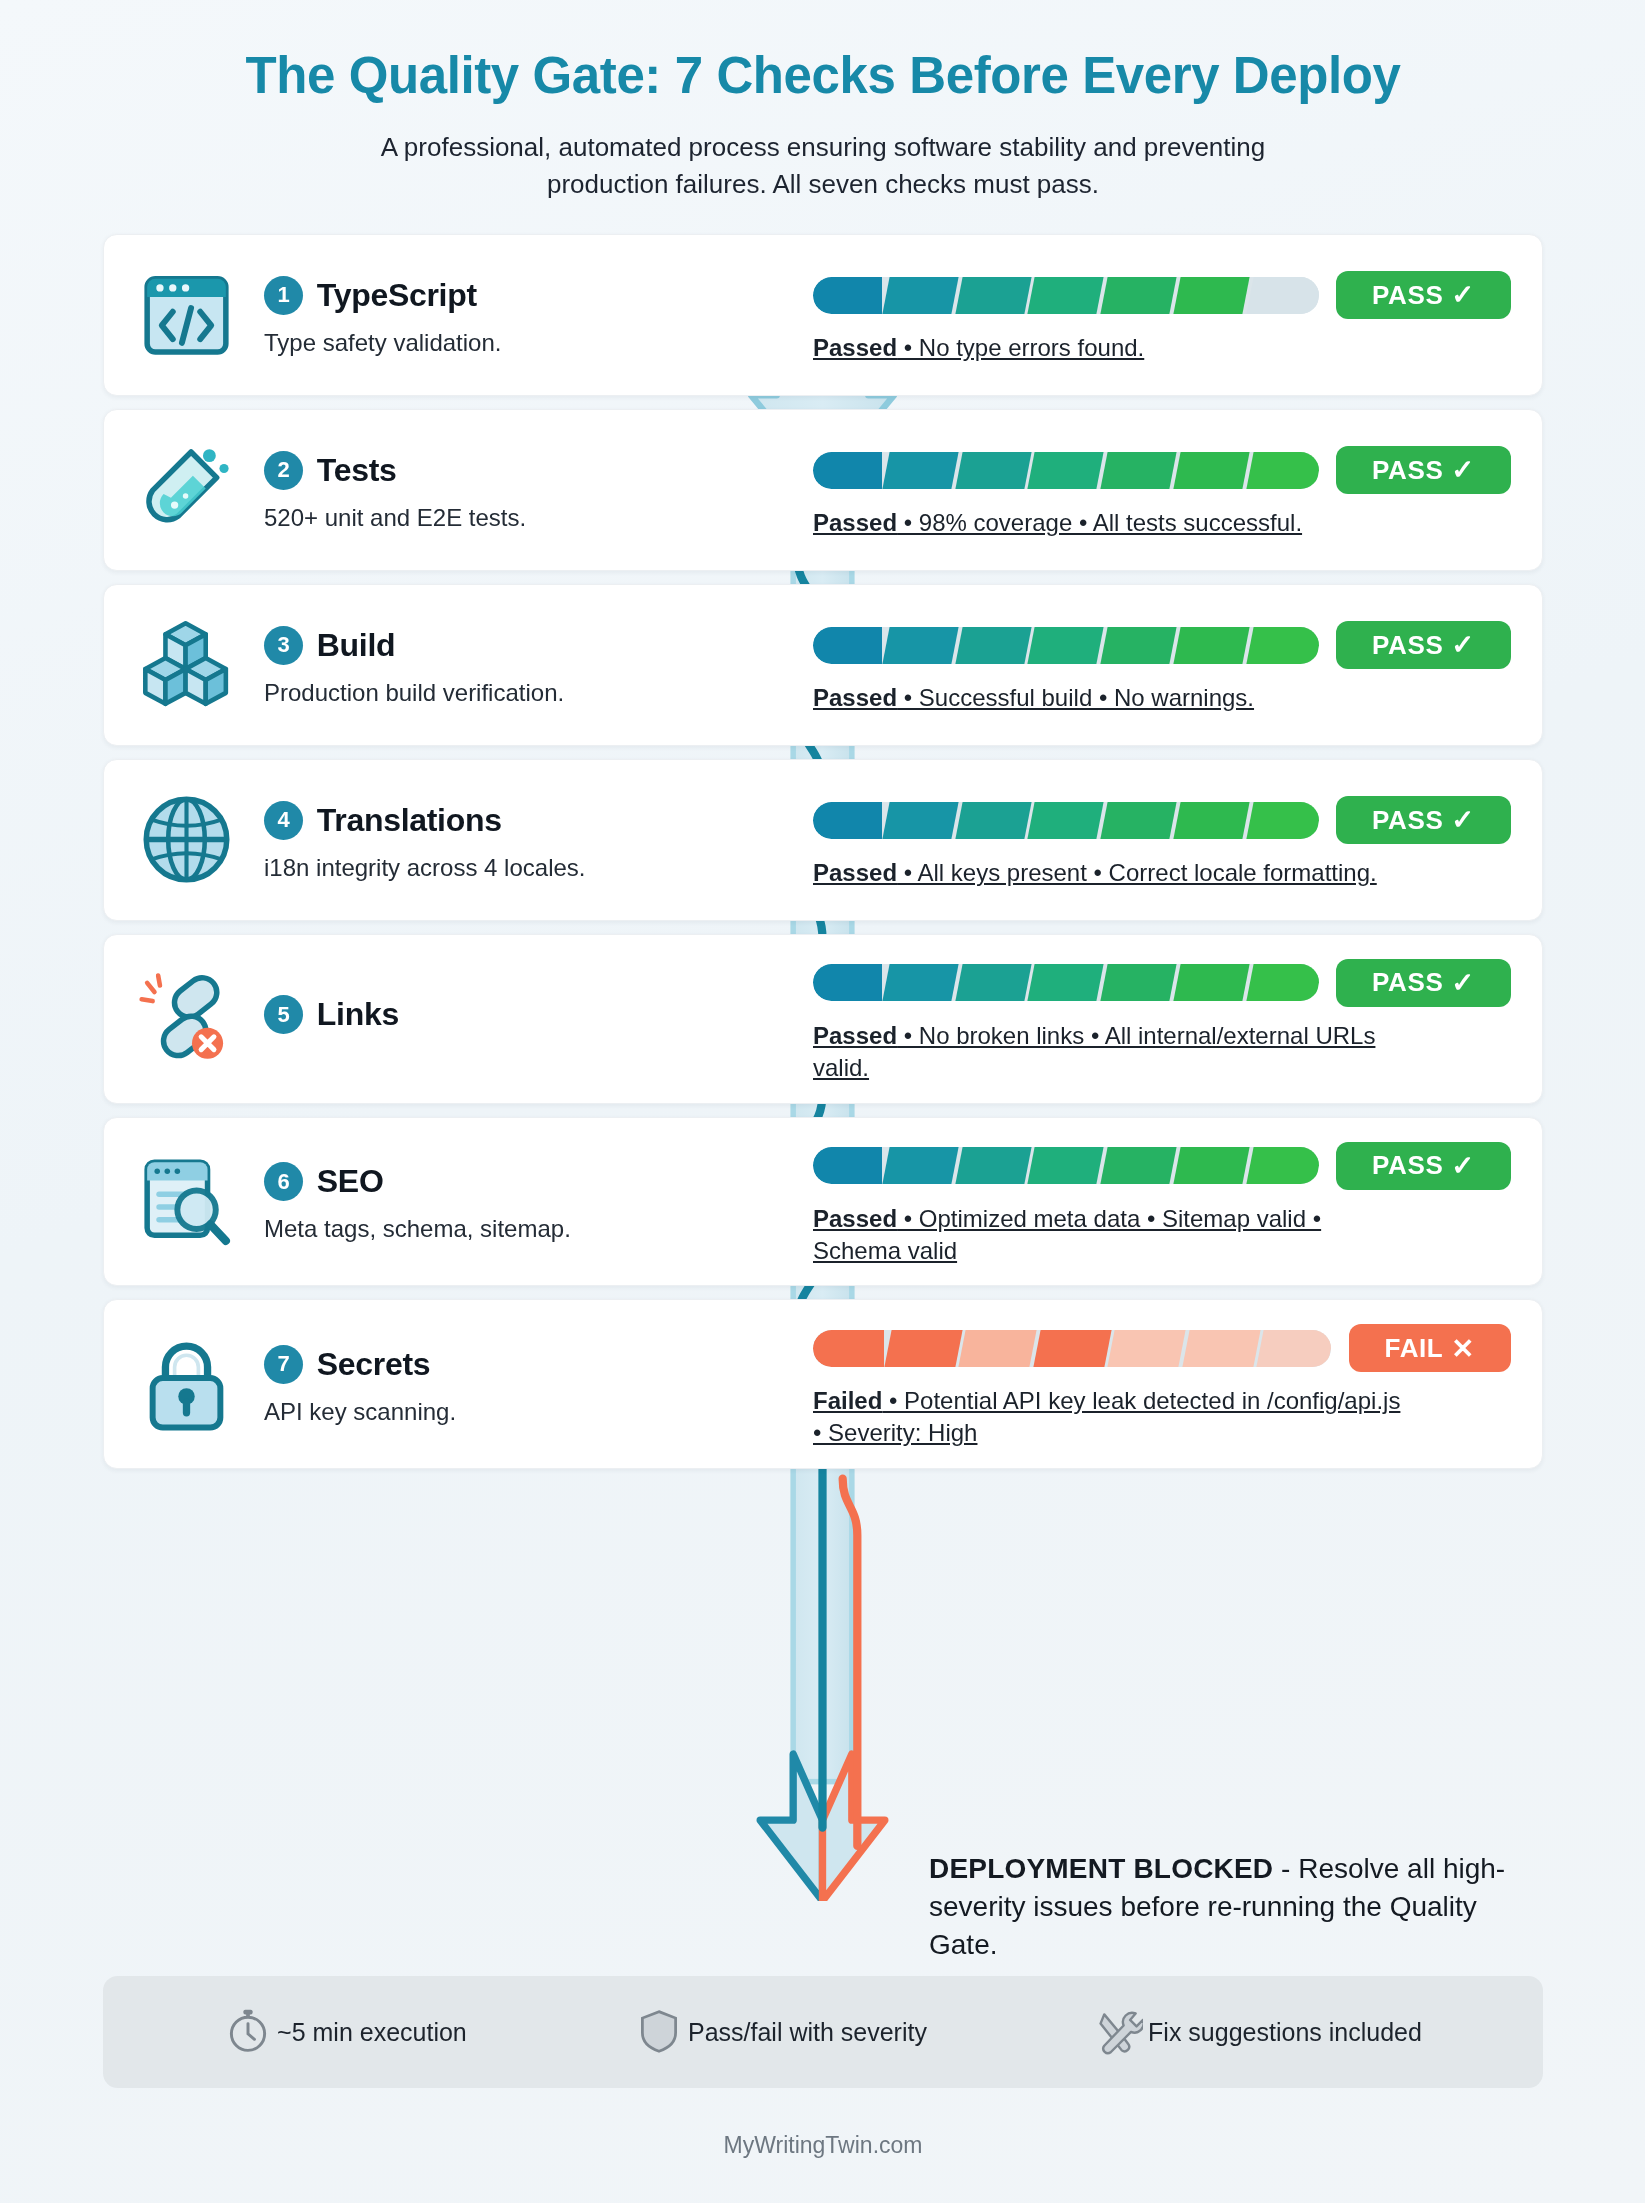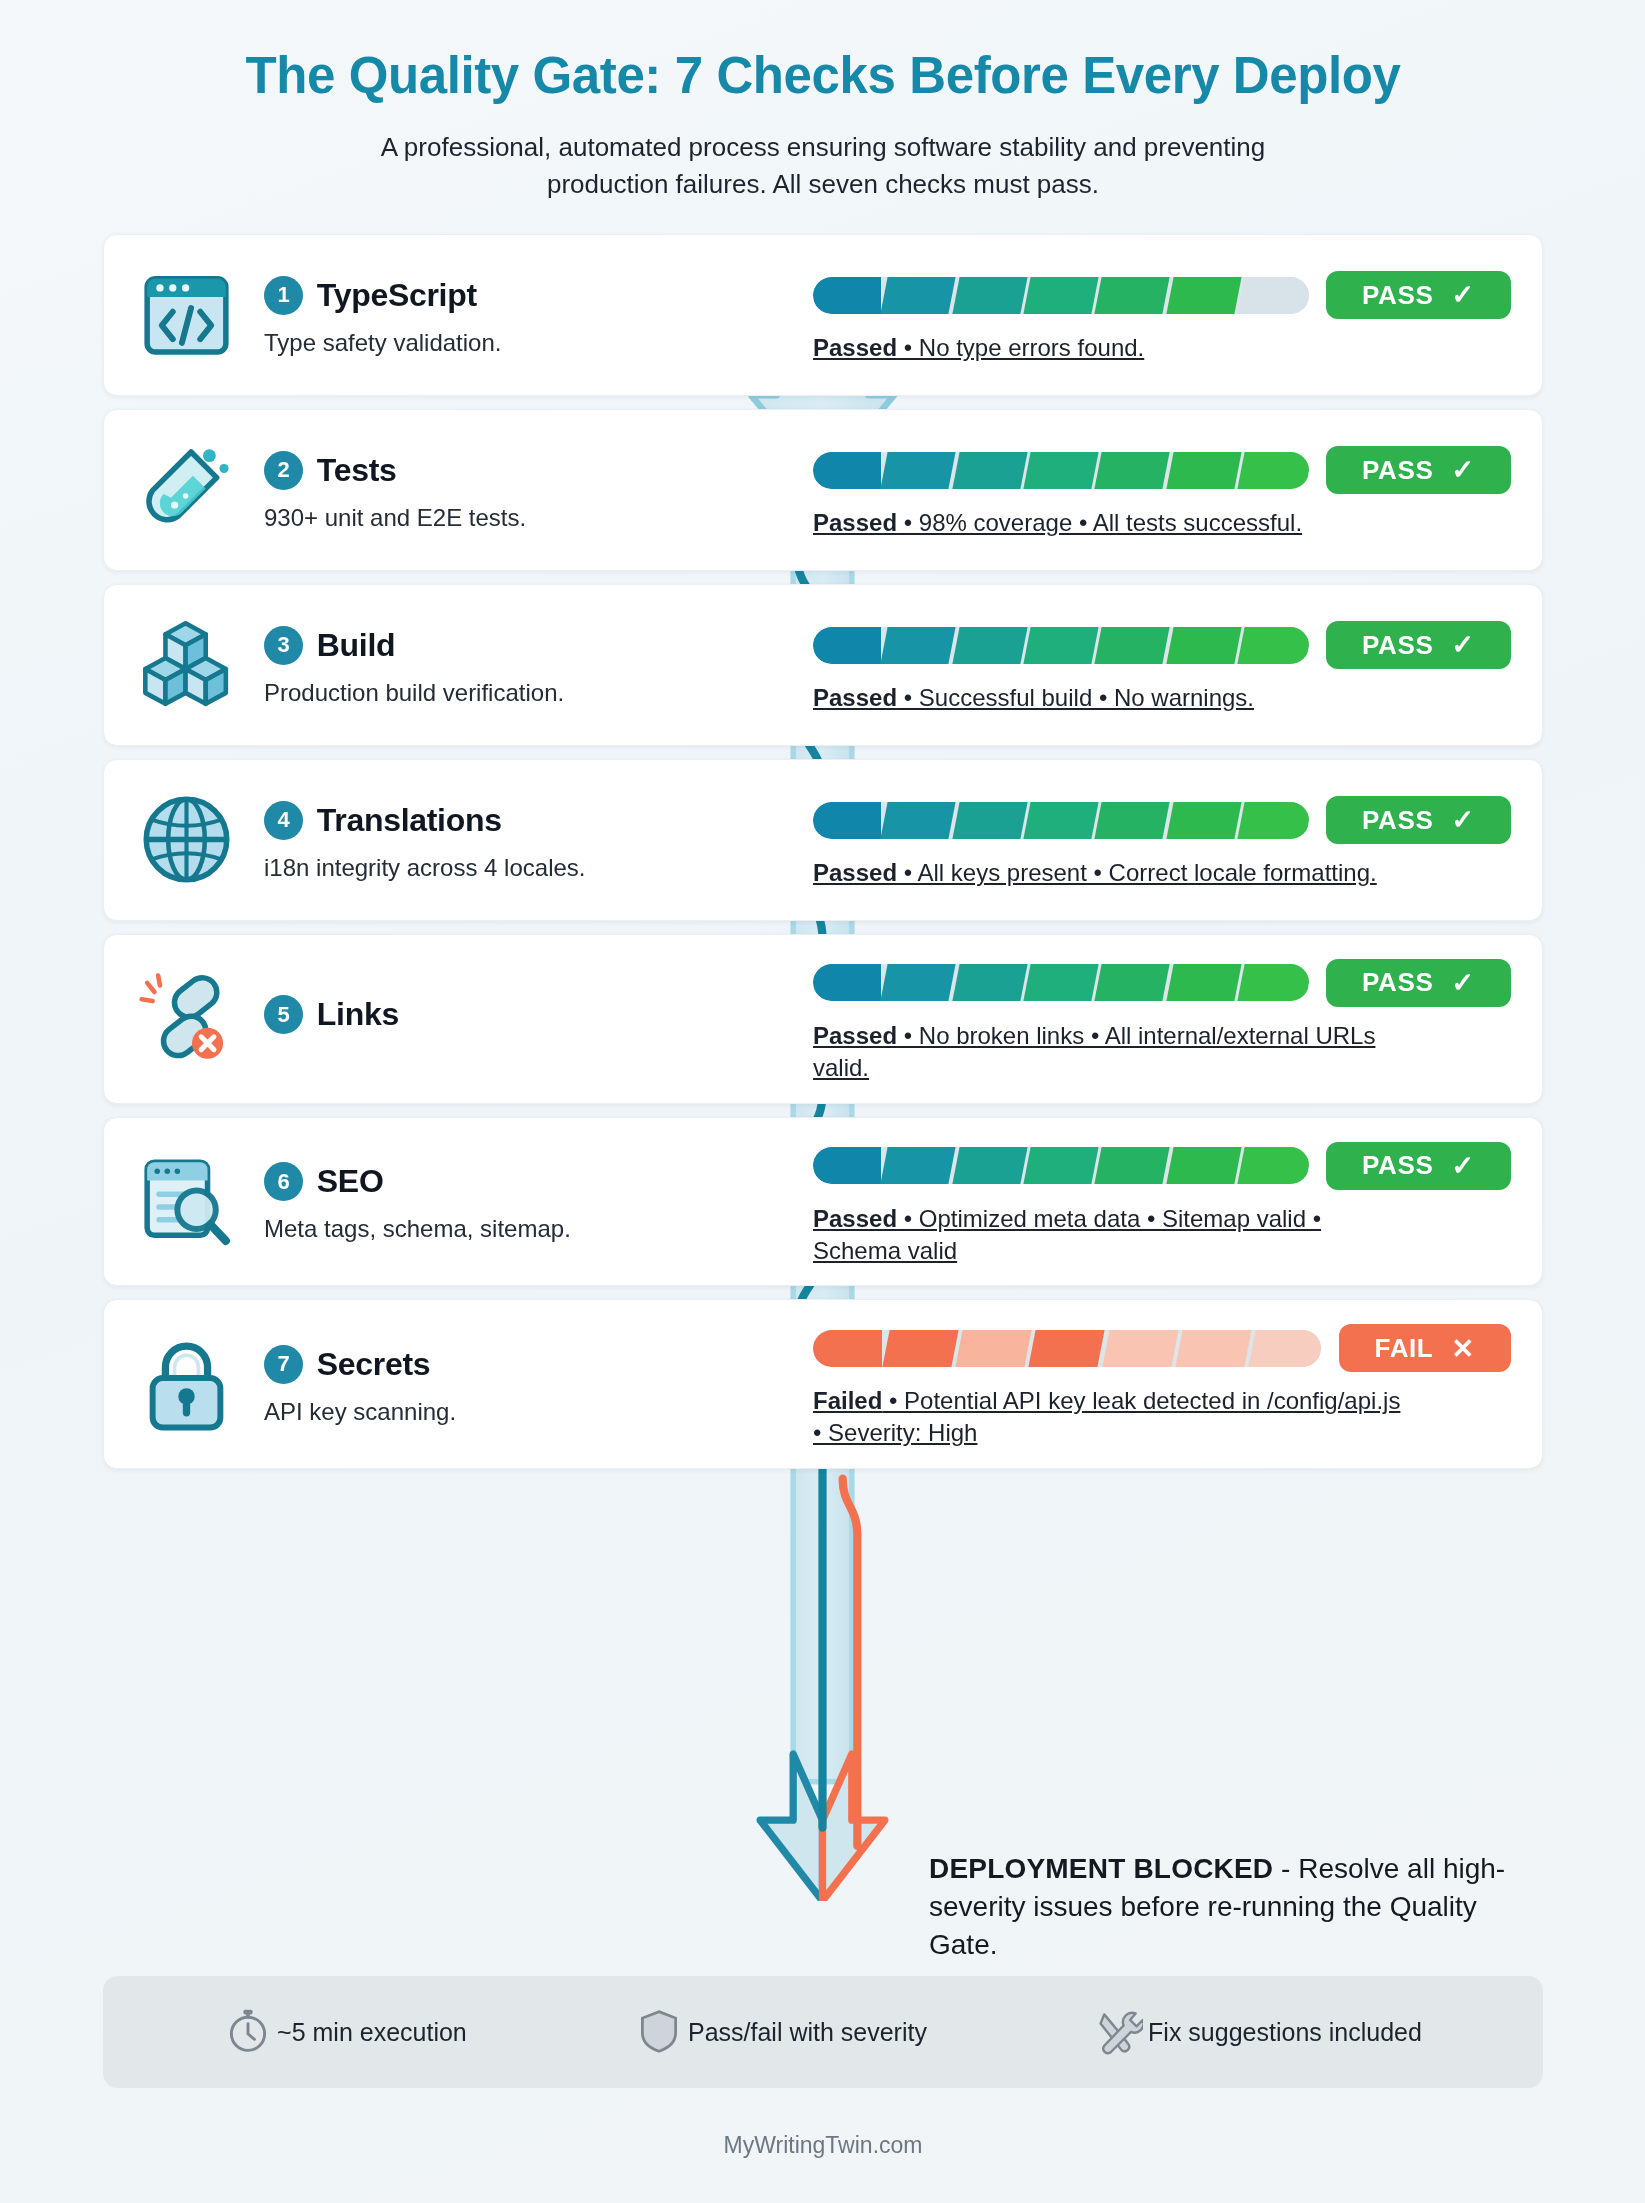--- a/index.html
+++ b/index.html
@@ -163,21 +163,21 @@
     min-width: 145px;
     padding: 0 36px;
     border-radius: 12px;
     color: #ffffff;
     font-size: 26px;
     font-weight: bold;
     letter-spacing: 0.6px;
     display: flex;
     align-items: center;
     justify-content: center;
-    gap: 18px;
+    gap: 8px;
   }
   .badge.pass { background: #2fb14e; }
   .badge.fail { background: #f4714f; }
   .badge .mark { font-size: 27.5px; font-weight: bold; line-height: 1; }
 
   .status-note {
     margin-top: 13px;
     font-size: 24px;
     line-height: 1.34;
     color: #1b222b;
@@ -336,21 +336,21 @@
             <path d="M36 62 L60 38 L74 52 L48 78 a14 14 0 0 1 -20 -20 Z" fill="#49cfd1" opacity="0.85"></path>
             <circle cx="40" cy="70" r="4" fill="#e6fbfb"></circle>
               <circle cx="52" cy="60" r="3" fill="#e6fbfb"></circle>
           </svg>
         </div>
         <div class="row-text">
           <div class="row-title-line">
             <div class="num-badge">2</div>
             <div class="row-title">Tests</div>
           </div>
-          <div class="row-desc">930+ unit and E2E tests.</div>
+          <div class="row-desc">520+ unit and E2E tests.</div>
         </div>
       </div>
       <div class="row-right">
         <div class="status-top">
           <div class="bar">
               <div class="seg" style="background: rgb(17, 134, 171);"></div>
               <div class="seg" style="background: rgb(23, 149, 166);"></div>
               <div class="seg" style="background: rgb(27, 161, 147);"></div>
               <div class="seg" style="background: rgb(31, 175, 124);"></div>
               <div class="seg" style="background: rgb(38, 178, 99);"></div>

